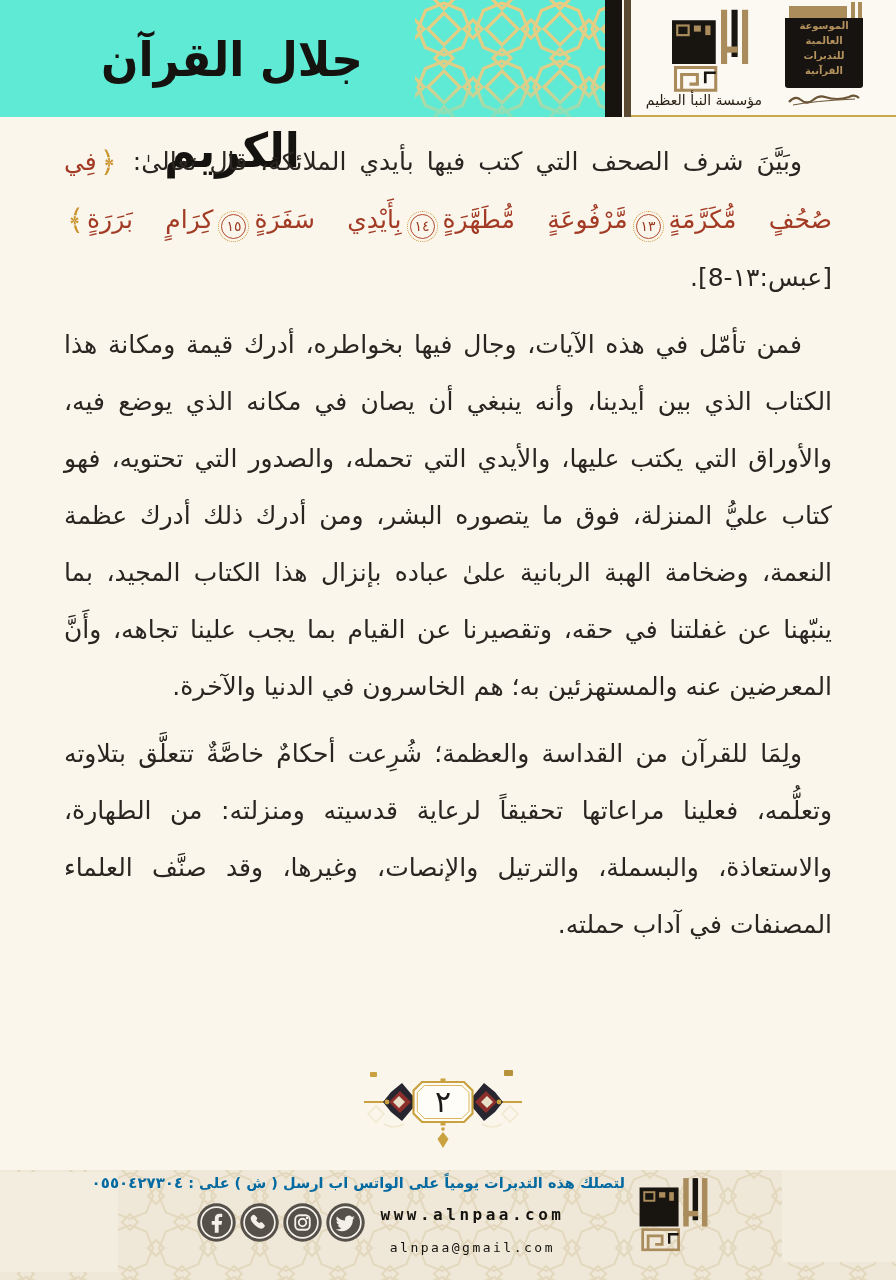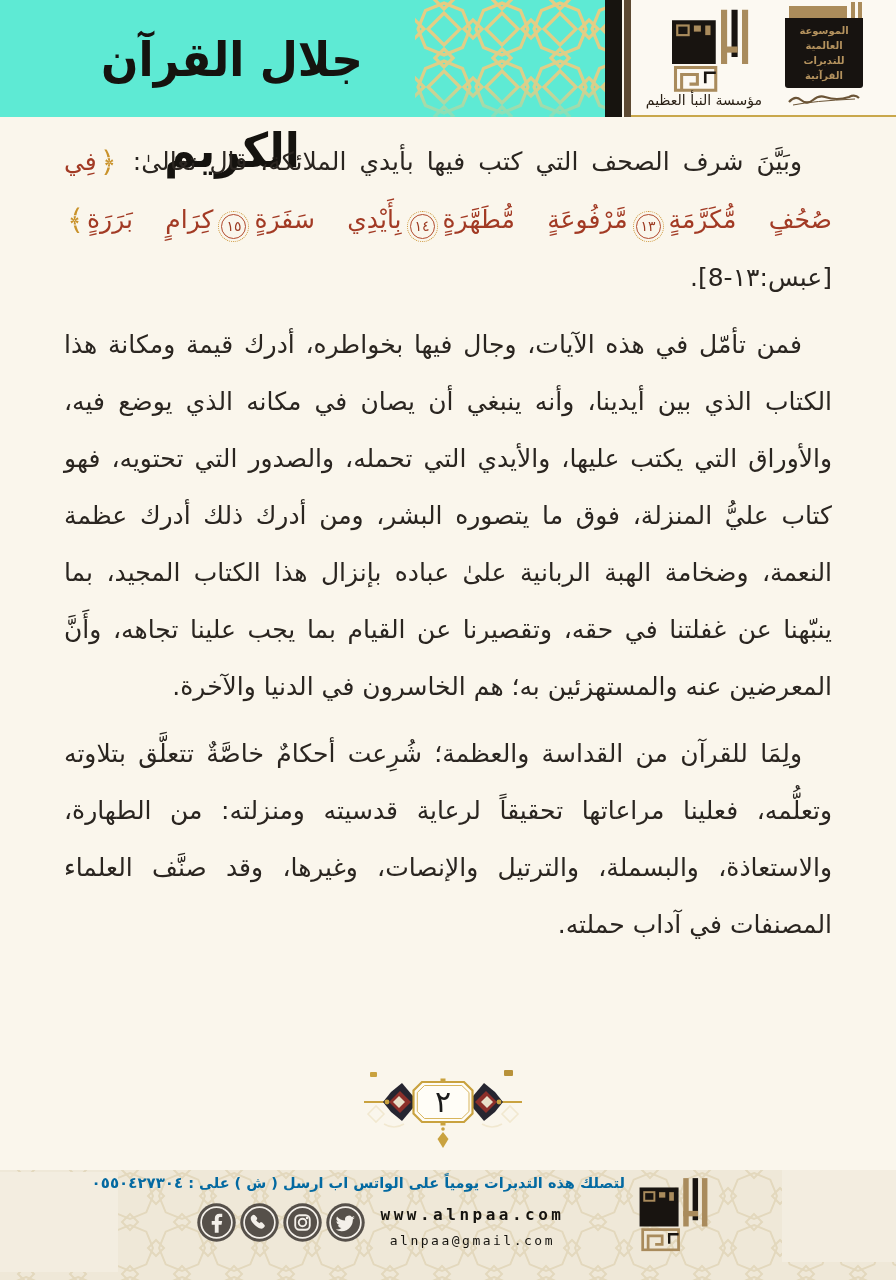--- a/index.html
+++ b/index.html
@@ -16,21 +16,21 @@
   .hdr-white{position:absolute;left:631px;top:0;width:265px;height:115px;background:#fcf9f2;}
   .hdr-underline{position:absolute;left:631px;top:115px;width:265px;height:2px;background:#c9a84c;}
   .naba-logo{position:absolute;left:668px;top:8px;width:92px;height:84px;}
   .naba-caption{position:absolute;left:638px;top:92px;width:124px;direction:rtl;text-align:right;
                 font-size:14px;font-weight:normal;color:#2a2015;}
   .ency{position:absolute;left:785px;top:2px;width:78px;}
   .ency-topbar{position:absolute;left:4px;top:4px;width:58px;height:12px;background:#ab8c5b;}
   .ency-bar1{position:absolute;left:66px;top:0;width:4px;height:16px;background:#ab8c5b;}
   .ency-bar2{position:absolute;left:73px;top:0;width:4px;height:16px;background:#ab8c5b;}
   .ency-black{position:absolute;left:0;top:16px;width:78px;height:70px;background:#171310;
-              border-radius:0 0 3px 3px;display:flex;flex-direction:column;justify-content:center;}
+              border-radius:0 0 3px 3px;display:flex;flex-direction:column;justify-content:flex-start;}
   .ency-black div{direction:rtl;text-align:center;font-size:10px;font-weight:bold;color:#b4925e;
                   line-height:15px;}
   .ency-sig{position:absolute;left:0;top:90px;width:78px;height:16px;}
   
   .content{position:absolute;left:64px;right:64px;top:133px;direction:rtl;text-align:justify;
            text-align-last:right;font-size:25px;line-height:57px;color:#2a2520;}
   .content p{margin:0 0 10px 0;text-indent:30px;}
   .quran{color:#a23a24;}
   .qbracket{color:#c9922a;font-size:29px;vertical-align:-2px;padding:0 3px;}
   .aya-marker{display:inline-flex;align-items:center;justify-content:center;width:23px;height:23px;
@@ -45,21 +45,21 @@
   .ftr-panel-l{position:absolute;left:0;top:2px;width:118px;height:100px;background:#f3ede0;}
   .ftr-panel-r{position:absolute;left:782px;top:0;width:114px;height:92px;background:#f3ede0;}
   .ftr-whats{position:absolute;left:185px;top:4px;width:440px;direction:rtl;text-align:right;
              font-size:14.5px;font-weight:bold;color:#0369a1;white-space:nowrap;}
   .ftr-phone{letter-spacing:5px;font-size:15px;}
   .socials{position:absolute;left:196px;top:32px;display:flex;gap:2px;}
   .socials svg{display:block;}
   .ftr-web{position:absolute;left:390px;top:33px;width:172px;display:flex;align-items:center;
            justify-content:center;gap:7px;font-size:16px;font-weight:bold;color:#15130f;
            letter-spacing:3.5px;font-family:"DejaVu Sans Mono","DejaVu Sans",monospace;}
-  .ftr-mail{position:absolute;left:394px;top:63px;width:168px;display:flex;align-items:flex-start;
+  .ftr-mail{position:absolute;left:394px;top:63px;width:168px;display:flex;align-items:flex-end;
             justify-content:flex-end;gap:7px;font-size:13px;color:#15130f;letter-spacing:2.5px;
             font-family:"DejaVu Sans Mono","DejaVu Sans",monospace;}
   .ftr-logo{position:absolute;left:638px;top:6px;width:78px;height:76px;}
 </style>
 </head>
 <body>
 
 <svg width="0" height="0" style="position:absolute" aria-hidden="true">
   <defs>
     <symbol id="kufic" viewBox="0 0 100 96">

